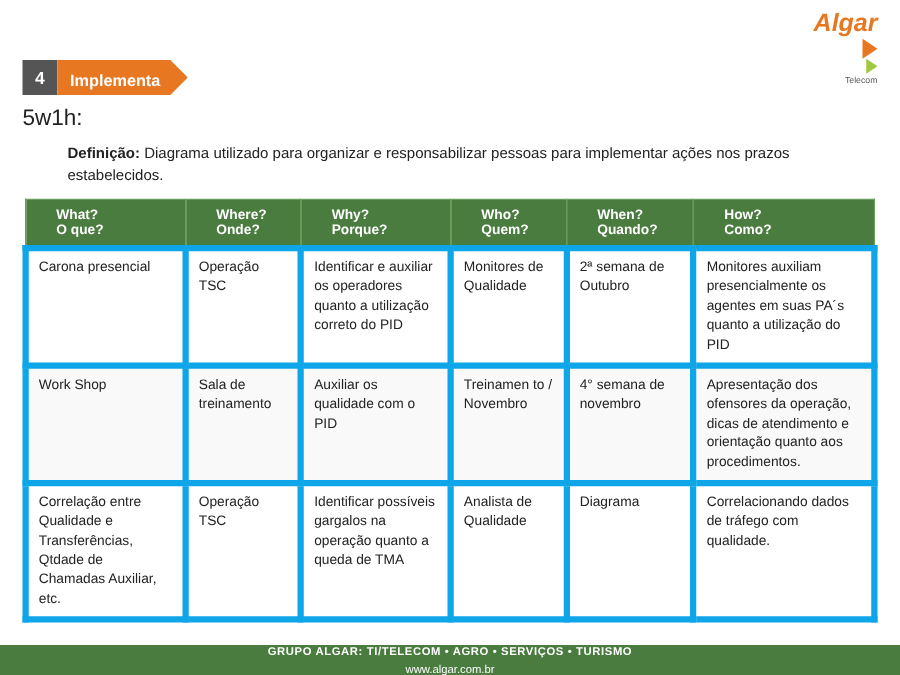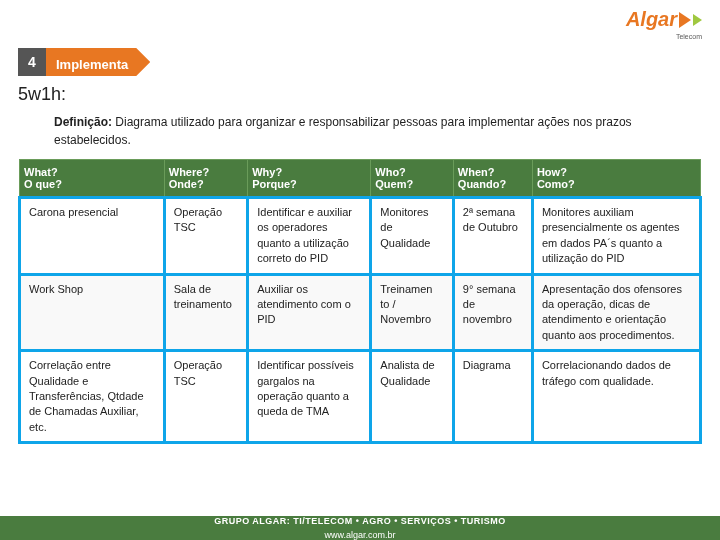--- a/index.html
+++ b/index.html
@@ -98,31 +98,31 @@
 
     
     .main-table {
       width: calc(100% - 36px);
       margin: 0 18px;
       border-collapse: collapse;
     }
     .main-table th {
       background: #4a7c3f;
       color: #fff;
-      padding: 6px 4px;
+      padding: 6px 24px;
       font-size: 11px;
       font-weight: bold;
       text-align: left;
       border: 1px solid #6a9c5a;
     }
     .main-table td {
       padding: 6px 8px;
       font-size: 11px;
       vertical-align: top;
-      border: 3px solid #0ea5e9;
+      border: 5px solid #0ea5e9;
       color: #222;
       line-height: 1.4;
     }
     .main-table tr:nth-child(even) td {
       background: #f9f9f9;
     }
     .main-table tr:nth-child(odd) td {
       background: #ffffff;
     }
 
@@ -151,21 +151,22 @@
       font-size: 9px;
     }
 
     .logo-container {
       display: flex;
       flex-direction: column;
       align-items: flex-end;
     }
     .logo-main {
       display: flex;
-      align-items: center;
+      align-items: flex-end;
+      flex-direction: column;
     }
     .logo-wordmark {
       font-size: 20px;
       font-weight: bold;
       color: #e87722;
       font-style: italic;
     }
   </style>
 </head>
 <body>
@@ -203,28 +204,28 @@
       <th>How?<br>Como?</th>
     </tr>
   </thead>
   <tbody id="table-body">
   <tr>
         <td>Carona presencial</td>
         <td>Operação TSC</td>
         <td>Identificar e auxiliar os operadores quanto a utilização correto do PID</td>
         <td>Monitores de Qualidade</td>
         <td>2ª semana de Outubro</td>
-        <td>Monitores auxiliam presencialmente os agentes em dados PA´s quanto a utilização do PID</td>
+        <td>Monitores auxiliam presencialmente os agentes em suas PA´s quanto a utilização do PID</td>
       </tr>
       <tr>
         <td>Work Shop</td>
         <td>Sala de treinamento</td>
-        <td>Auxiliar os atendimento com o PID</td>
+        <td>Auxiliar os qualidade com o PID</td>
         <td>Treinamen to / Novembro</td>
-        <td>9° semana de novembro</td>
+        <td>4° semana de novembro</td>
         <td>Apresentação dos ofensores da operação, dicas de atendimento e orientação quanto aos procedimentos.</td>
       </tr>
       <tr>
         <td>Correlação entre Qualidade e Transferências, Qtdade de Chamadas Auxiliar, etc.</td>
         <td>Operação TSC</td>
         <td>Identificar possíveis gargalos na operação quanto a queda de TMA</td>
         <td>Analista de Qualidade</td>
         <td>Diagrama</td>
         <td>Correlacionando dados de tráfego com qualidade.</td>
       </tr>

